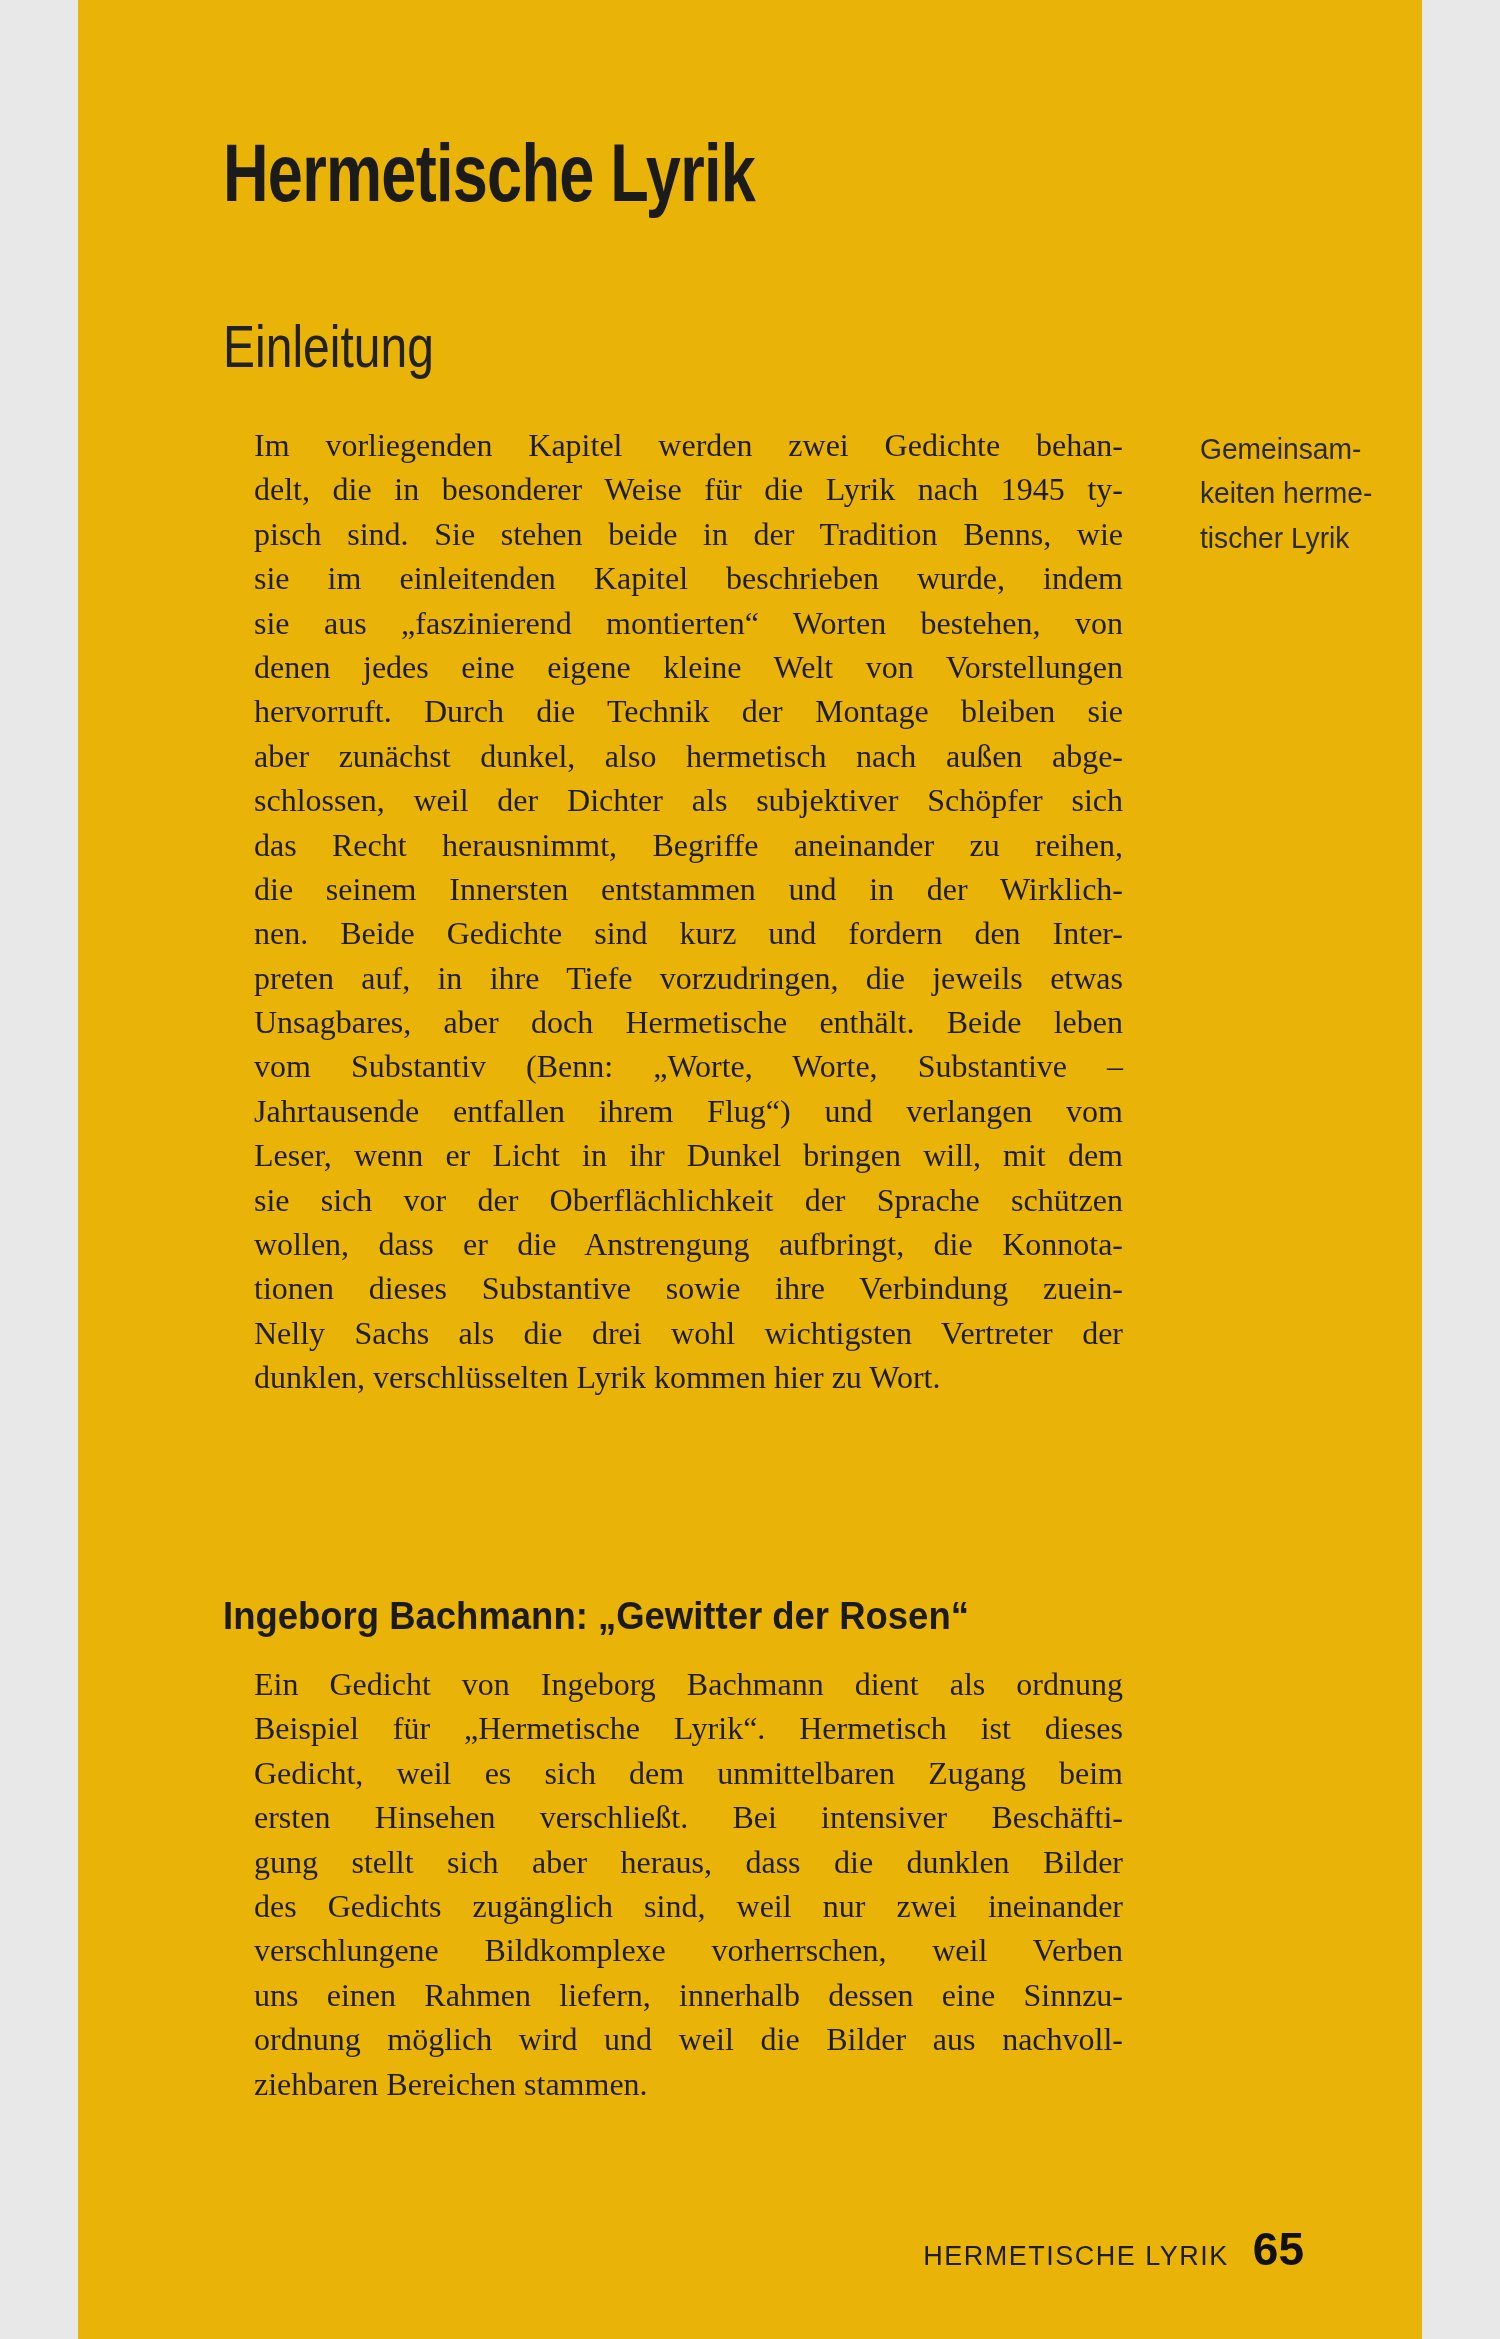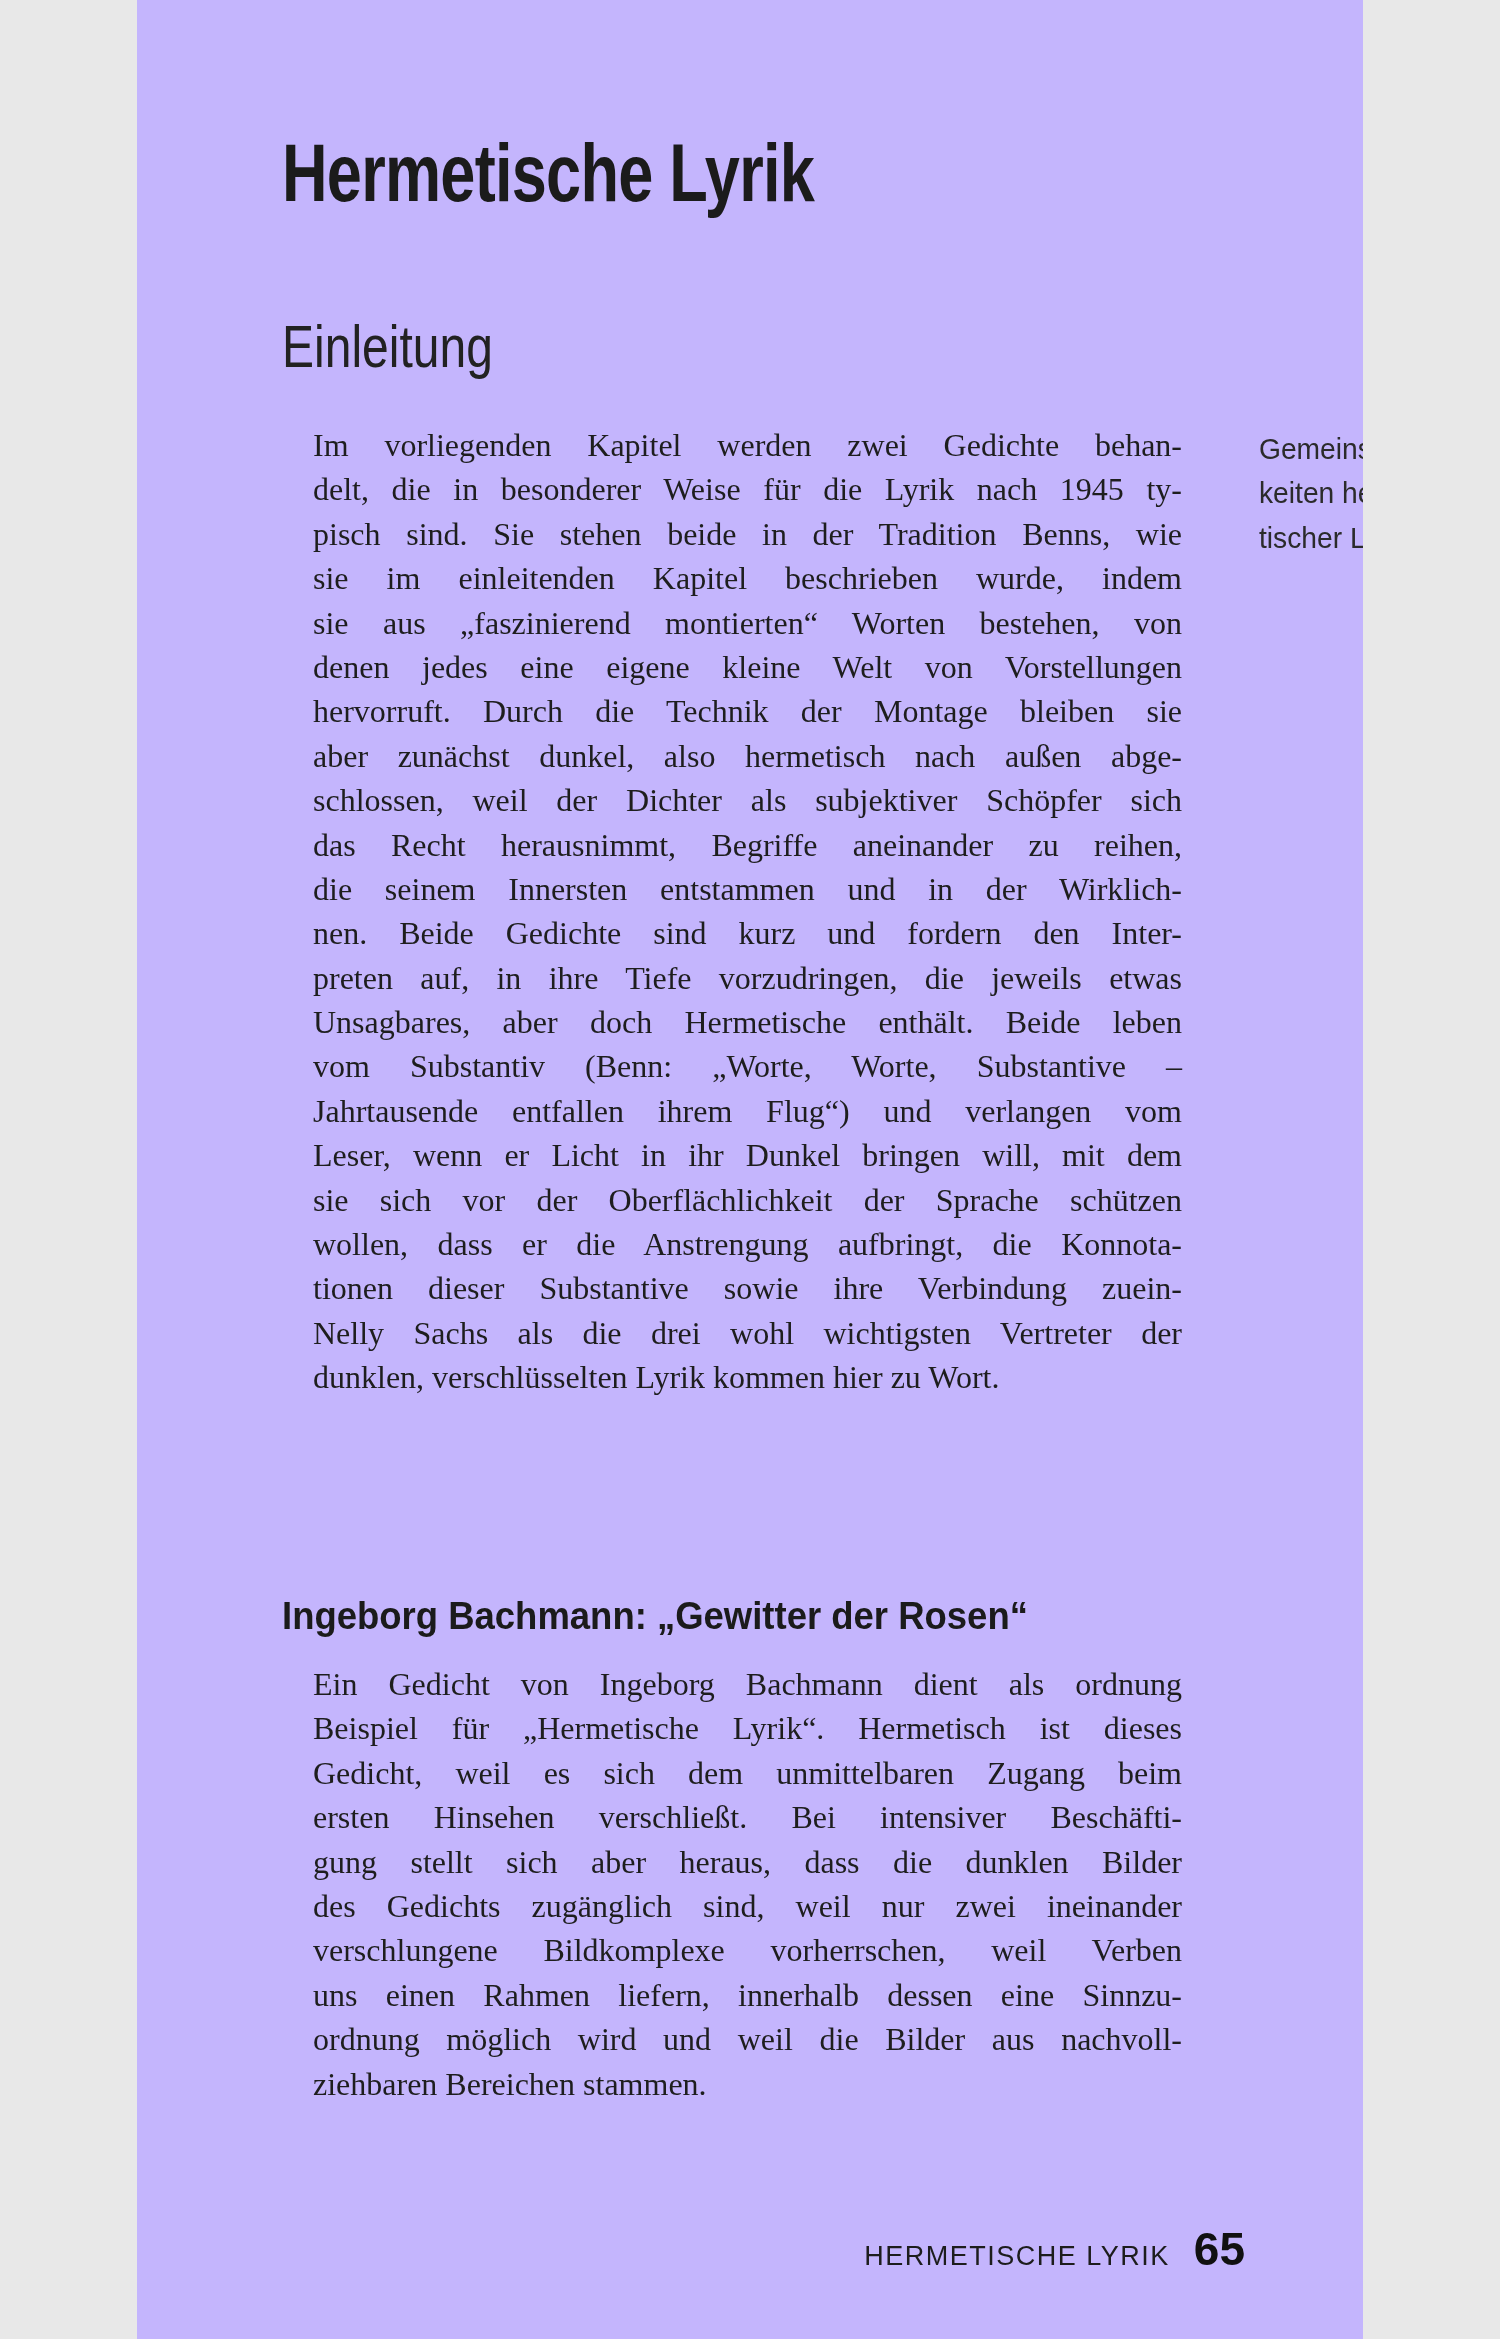--- a/index.html
+++ b/index.html
@@ -1,20 +1,20 @@
 <!DOCTYPE html>
 <html><head>
 <meta charset="utf-8">
 <style>
   html, body { margin: 0; padding: 0; background: #e8e8e8; }
   .page {
     position: relative;
-    width: 1226px;
+    width: 1344px;
     height: 2339px;
-    background: #c4b5fd;
+    background: #eab308;
     margin: 0 auto;
     overflow: hidden;
     font-family: "Liberation Serif", "DejaVu Serif", serif;
     color: #1e1e1e;
   }
   .chapter-title {
     position: absolute;
     left: 145px;
     top: 132px;
     margin: 0;
@@ -132,21 +132,21 @@
       <div class="text-line">das Recht herausnimmt, Begriffe aneinander zu reihen,</div>
       <div class="text-line">die seinem Innersten entstammen und in der Wirklich-</div>
       <div class="text-line">nen. Beide Gedichte sind kurz und fordern den Inter-</div>
       <div class="text-line">preten auf, in ihre Tiefe vorzudringen, die jeweils etwas</div>
       <div class="text-line">Unsagbares, aber doch Hermetische enthält. Beide leben</div>
       <div class="text-line">vom Substantiv (Benn: „Worte, Worte, Substantive –</div>
       <div class="text-line">Jahrtausende entfallen ihrem Flug“) und verlangen vom</div>
       <div class="text-line">Leser, wenn er Licht in ihr Dunkel bringen will, mit dem</div>
       <div class="text-line">sie sich vor der Oberflächlichkeit der Sprache schützen</div>
       <div class="text-line">wollen, dass er die Anstrengung aufbringt, die Konnota-</div>
-      <div class="text-line">tionen dieser Substantive sowie ihre Verbindung zuein-</div>
+      <div class="text-line">tionen dieses Substantive sowie ihre Verbindung zuein-</div>
       <div class="text-line">Nelly Sachs als die drei wohl wichtigsten Vertreter der</div>
       <div class="text-line">dunklen, verschlüsselten Lyrik kommen hier zu Wort.</div>
     </div>
 
   <aside class="margin-note">
 
   <div class="note-line">Gemeinsam-</div>
       <div class="note-line">keiten herme-</div>
       <div class="note-line">tischer Lyrik</div>
     </aside>

